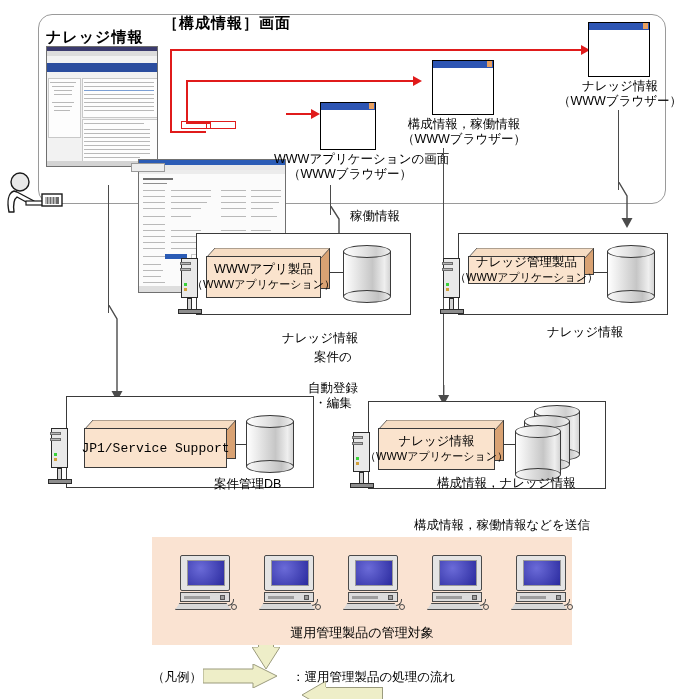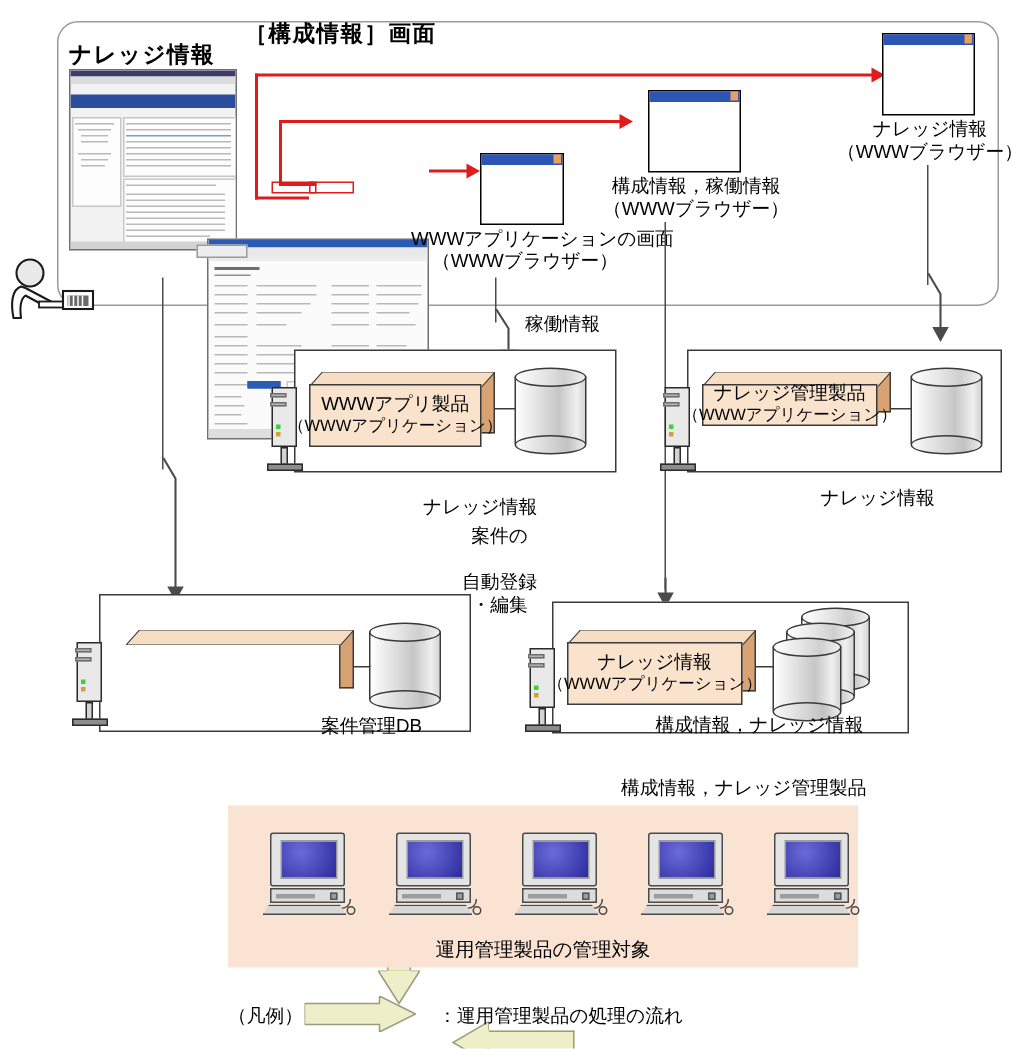--- a/index.html
+++ b/index.html
@@ -322,20 +322,23 @@
   <div class="led" style="left:6px;top:25px;"></div>
   <div class="led" style="left:6px;top:30px;background:#d2a03b;"></div>
   <div class="neck"></div>
     <div class="base"></div>
 </div>
 <div class="pbox" style="left:84px;top:420px;width:152px;height:48px;">
   <div class="side"></div>
   <svg class="pskew" viewBox="0 0 152 11" preserveAspectRatio="none">
       <polygon points="0,11 9,0 152,0 143,11" fill="#f6ddc4" stroke="#3a3a3a" stroke-width="0.8"></polygon>
     </svg>
+  <div class="face">
+    <div class="ptxt" style="font-family:'Liberation Mono','DejaVu Sans Mono',monospace;font-size:13px;">JP1/Service Support</div>
+  </div>
 </div>
 <div class="abs" style="left:236px;top:444px;width:12px;height:1.2px;background:#3a3a3a;"></div>
 <div class="cyl" style="left:246px;top:415px;width:48px;height:58px;">
   <div class="tube"></div>
     <div class="bot"></div>
     <div class="cap"></div>
 </div>
 <div class="abs lbl" style="left:214px;top:477px;">案件管理DB</div>
 
 <div class="abs">
@@ -384,21 +387,21 @@
   <div class="tube"></div>
     <div class="bot"></div>
     <div class="cap"></div>
 </div>
 <div class="abs lbl" style="left:437px;top:476px;">構成情報，ナレッジ情報</div>
 
 <div class="abs">
   
   
 </div>
-<div class="abs lbl" style="left:414px;top:518px;">構成情報，ナレッジ管理製品</div>
+<div class="abs lbl" style="left:414px;top:518px;">構成情報，稼働情報などを送信</div>
 
 <div id="managed-band"></div>
 <div class="pc" style="left:175px;top:555px;">
   <div class="mon">
       <div class="scr"></div>
     </div>
     <div class="cpu">
       <div class="cpuslot"></div>
       <div class="cpudot"></div>
     </div>

